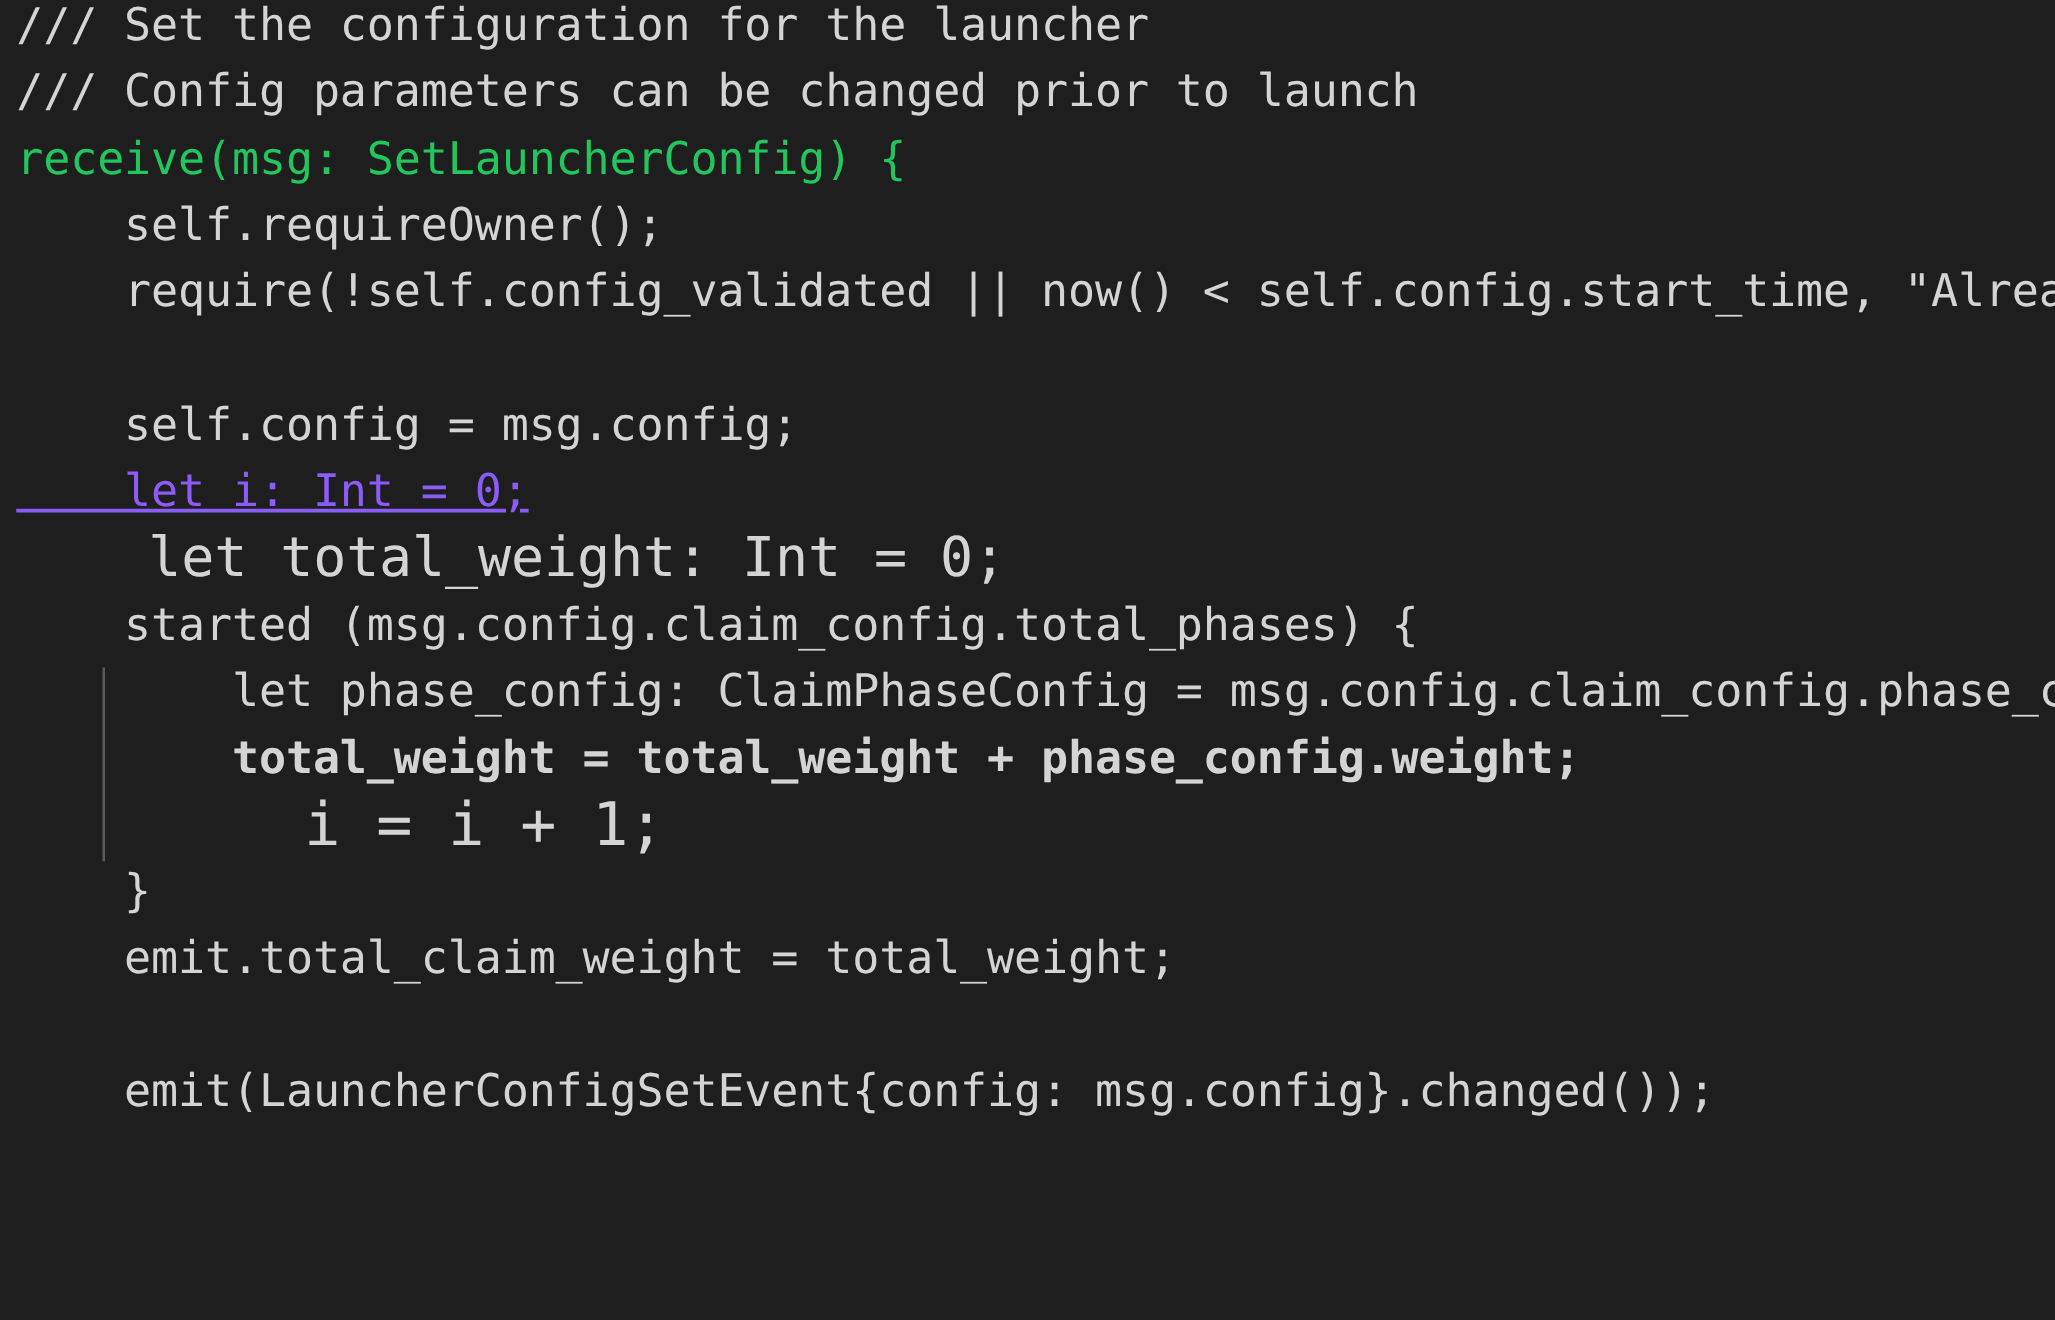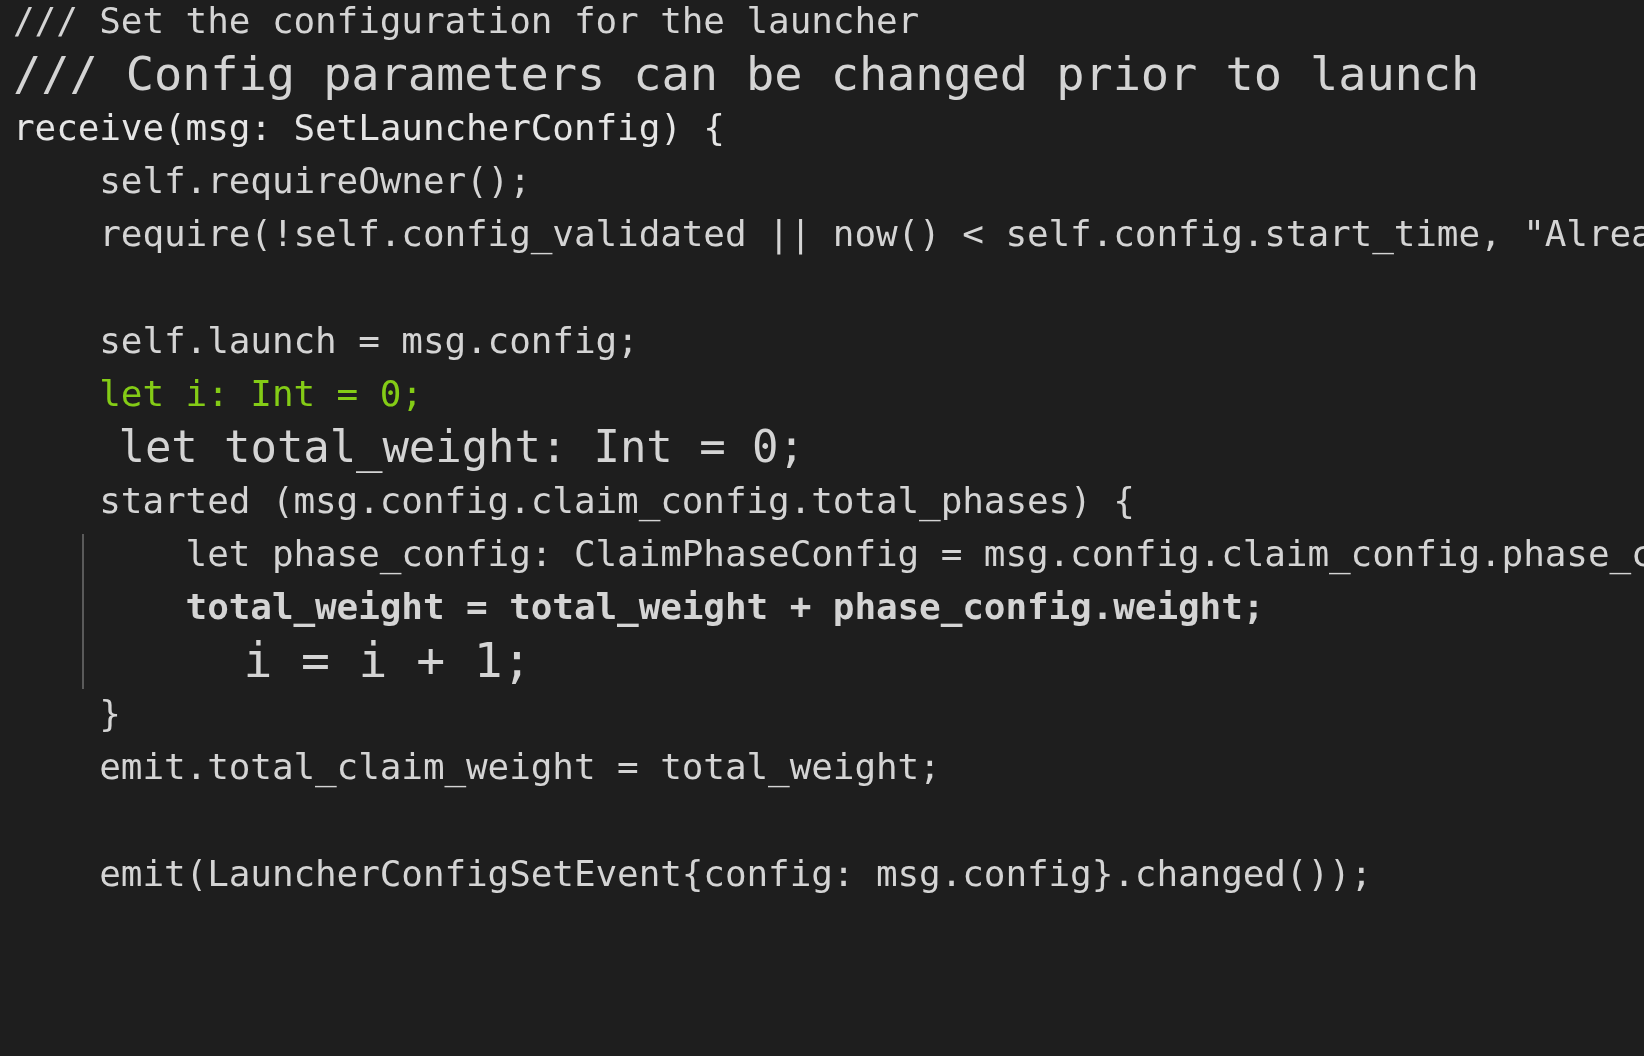--- a/index.html
+++ b/index.html
@@ -45,27 +45,27 @@
     background: #5a5a5a;
   }
 </style>
 </head>
 <body>
 
 <div id="root" style="background: rgb(30, 30, 30);">
   <div id="code-surface" style="background: rgb(30, 30, 30);">
     <div id="lines-layer">
         <div class="code-line comment" style="top: -6px; left: 13px; font-size: 36px; line-height: 53.3px; color: rgb(212, 212, 212);">/// Set the configuration for the launcher</div>
-        <div class="code-line comment" style="top: 47.3px; left: 13px; font-size: 47px; line-height: 53.3px; color: rgb(212, 212, 212);">/// Config parameters can be changed prior to launch</div>
-        <div class="code-line" style="top: 100.6px; left: 13px; font-size: 36px; line-height: 53.3px; color: #e5e5e5;">receive(msg: SetLauncherConfig) {</div>
+        <div class="code-line comment" style="top: 47.3px; left: 13px; font-size: 36px; line-height: 53.3px; color: rgb(212, 212, 212);">/// Config parameters can be changed prior to launch</div>
+        <div class="code-line" style="top: 100.6px; left: 13px; font-size: 36px; line-height: 53.3px; color: #22c55e;">receive(msg: SetLauncherConfig) {</div>
         <div class="code-line" style="top: 153.9px; left: 13px; font-size: 36px; line-height: 53.3px; color: rgb(212, 212, 212);">    self.requireOwner();</div>
         <div class="code-line" style="top: 207.2px; left: 13px; font-size: 36px; line-height: 53.3px; color: rgb(212, 212, 212);">    require(!self.config_validated || now() &lt; self.config.start_time, "Already started");</div>
         <div class="code-line" style="top: 260.5px; left: 13px; font-size: 36px; line-height: 53.3px; color: rgb(212, 212, 212);"></div>
-        <div class="code-line" style="top: 313.8px; left: 13px; font-size: 36px; line-height: 53.3px; color: rgb(212, 212, 212);">    self.launch = msg.config;</div>
-        <div class="code-line" style="top: 367.1px; left: 13px; font-size: 36px; line-height: 53.3px; color: #84cc16;">    let i: Int = 0;</div>
+        <div class="code-line" style="top: 313.8px; left: 13px; font-size: 36px; line-height: 53.3px; color: rgb(212, 212, 212);">    self.config = msg.config;</div>
+        <div class="code-line" style="top: 367.1px; left: 13px; font-size: 36px; line-height: 53.3px; color: #8b5cf6; text-decoration: underline;">    let i: Int = 0;</div>
         <div class="code-line" style="top: 420.4px; left: 13px; font-size: 44px; line-height: 53.3px; color: rgb(212, 212, 212);">    let total_weight: Int = 0;</div>
         <div class="code-line" style="top: 473.7px; left: 13px; font-size: 36px; line-height: 53.3px; color: rgb(212, 212, 212);">    started (msg.config.claim_config.total_phases) {</div>
         <div class="code-line" style="top: 527px; left: 13px; font-size: 36px; line-height: 53.3px; color: rgb(212, 212, 212);">        let phase_config: ClaimPhaseConfig = msg.config.claim_config.phase_config.get(i)!!;</div>
         <div class="code-line" style="top: 580.3px; left: 13px; font-size: 36px; line-height: 53.3px; color: rgb(212, 212, 212); font-weight: bold;">        total_weight = total_weight + phase_config.weight;</div>
         <div class="code-line" style="top: 633.6px; left: 13px; font-size: 48px; line-height: 53.3px; color: rgb(212, 212, 212);">        i = i + 1;</div>
         <div class="code-line" style="top: 686.9px; left: 13px; font-size: 36px; line-height: 53.3px; color: rgb(212, 212, 212);">    }</div>
         <div class="code-line" style="top: 740.2px; left: 13px; font-size: 36px; line-height: 53.3px; color: rgb(212, 212, 212);">    emit.total_claim_weight = total_weight;</div>
         <div class="code-line" style="top: 793.5px; left: 13px; font-size: 36px; line-height: 53.3px; color: rgb(212, 212, 212);"></div>
         <div class="code-line" style="top: 846.8px; left: 13px; font-size: 36px; line-height: 53.3px; color: rgb(212, 212, 212);">    emit(LauncherConfigSetEvent{config: msg.config}.changed());</div>
         <div class="code-line" style="top: 900.1px; left: 13px; font-size: 36px; line-height: 53.3px; color: rgb(212, 212, 212);">    refund_gas();</div>

